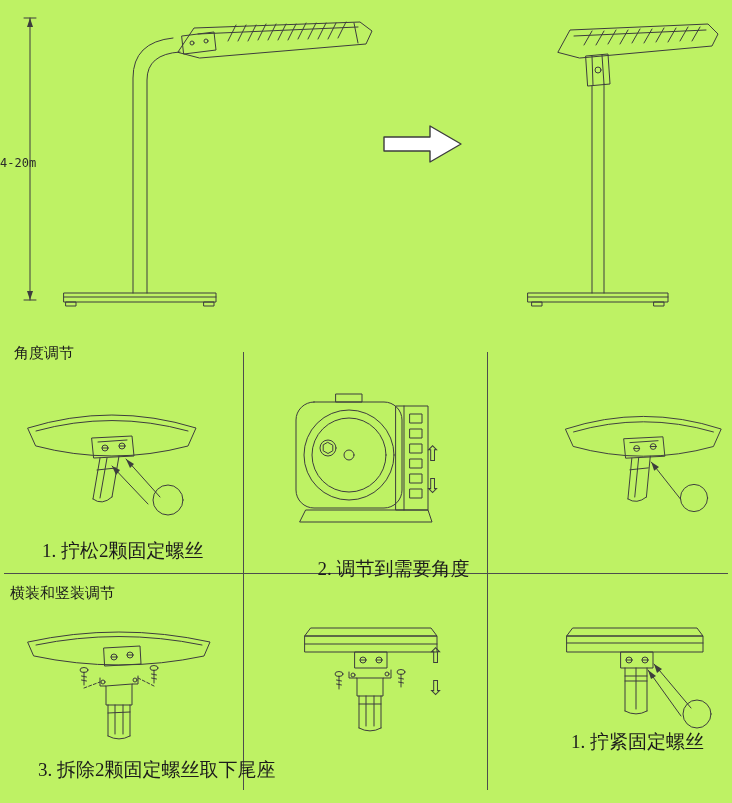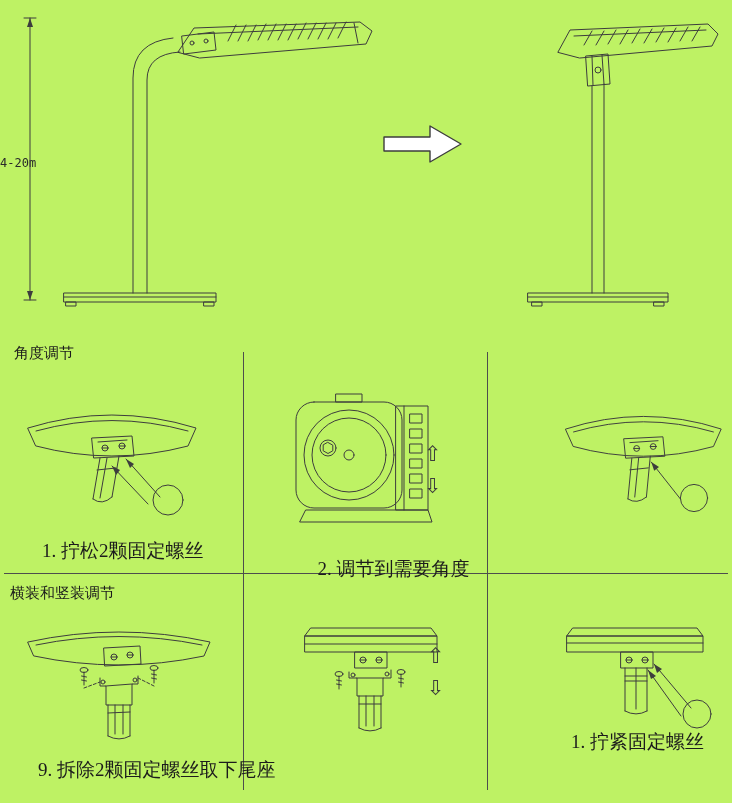--- a/index.html
+++ b/index.html
@@ -305,16 +305,16 @@
     </g>
     <g>
       <line x1="126" y1="98" x2="93" y2="52"></line>
       <polygon class="solid" points="93,52 101,58 96,61"></polygon>
       <line x1="136" y1="90" x2="99" y2="46"></line>
       <polygon class="solid" points="99,46 107,51 102,55"></polygon>
     </g>
     <circle cx="142" cy="96" r="14"></circle>
   </svg>
 
-  <div class="caption" style="left:10px; top:757px;">9. 拆除2颗固定螺丝取下尾座</div>
+  <div class="caption" style="left:10px; top:757px;">3. 拆除2颗固定螺丝取下尾座</div>
   <div class="caption center" style="left:488px; top:729px; width:243px;">1. 拧紧固定螺丝</div>
 
 </div>
 
 </body></html>

